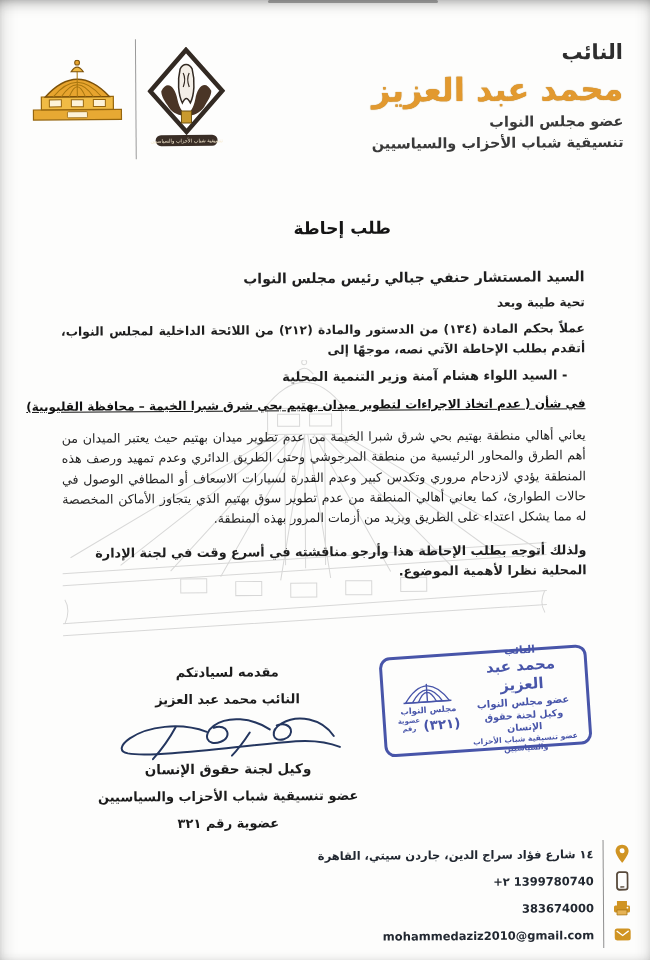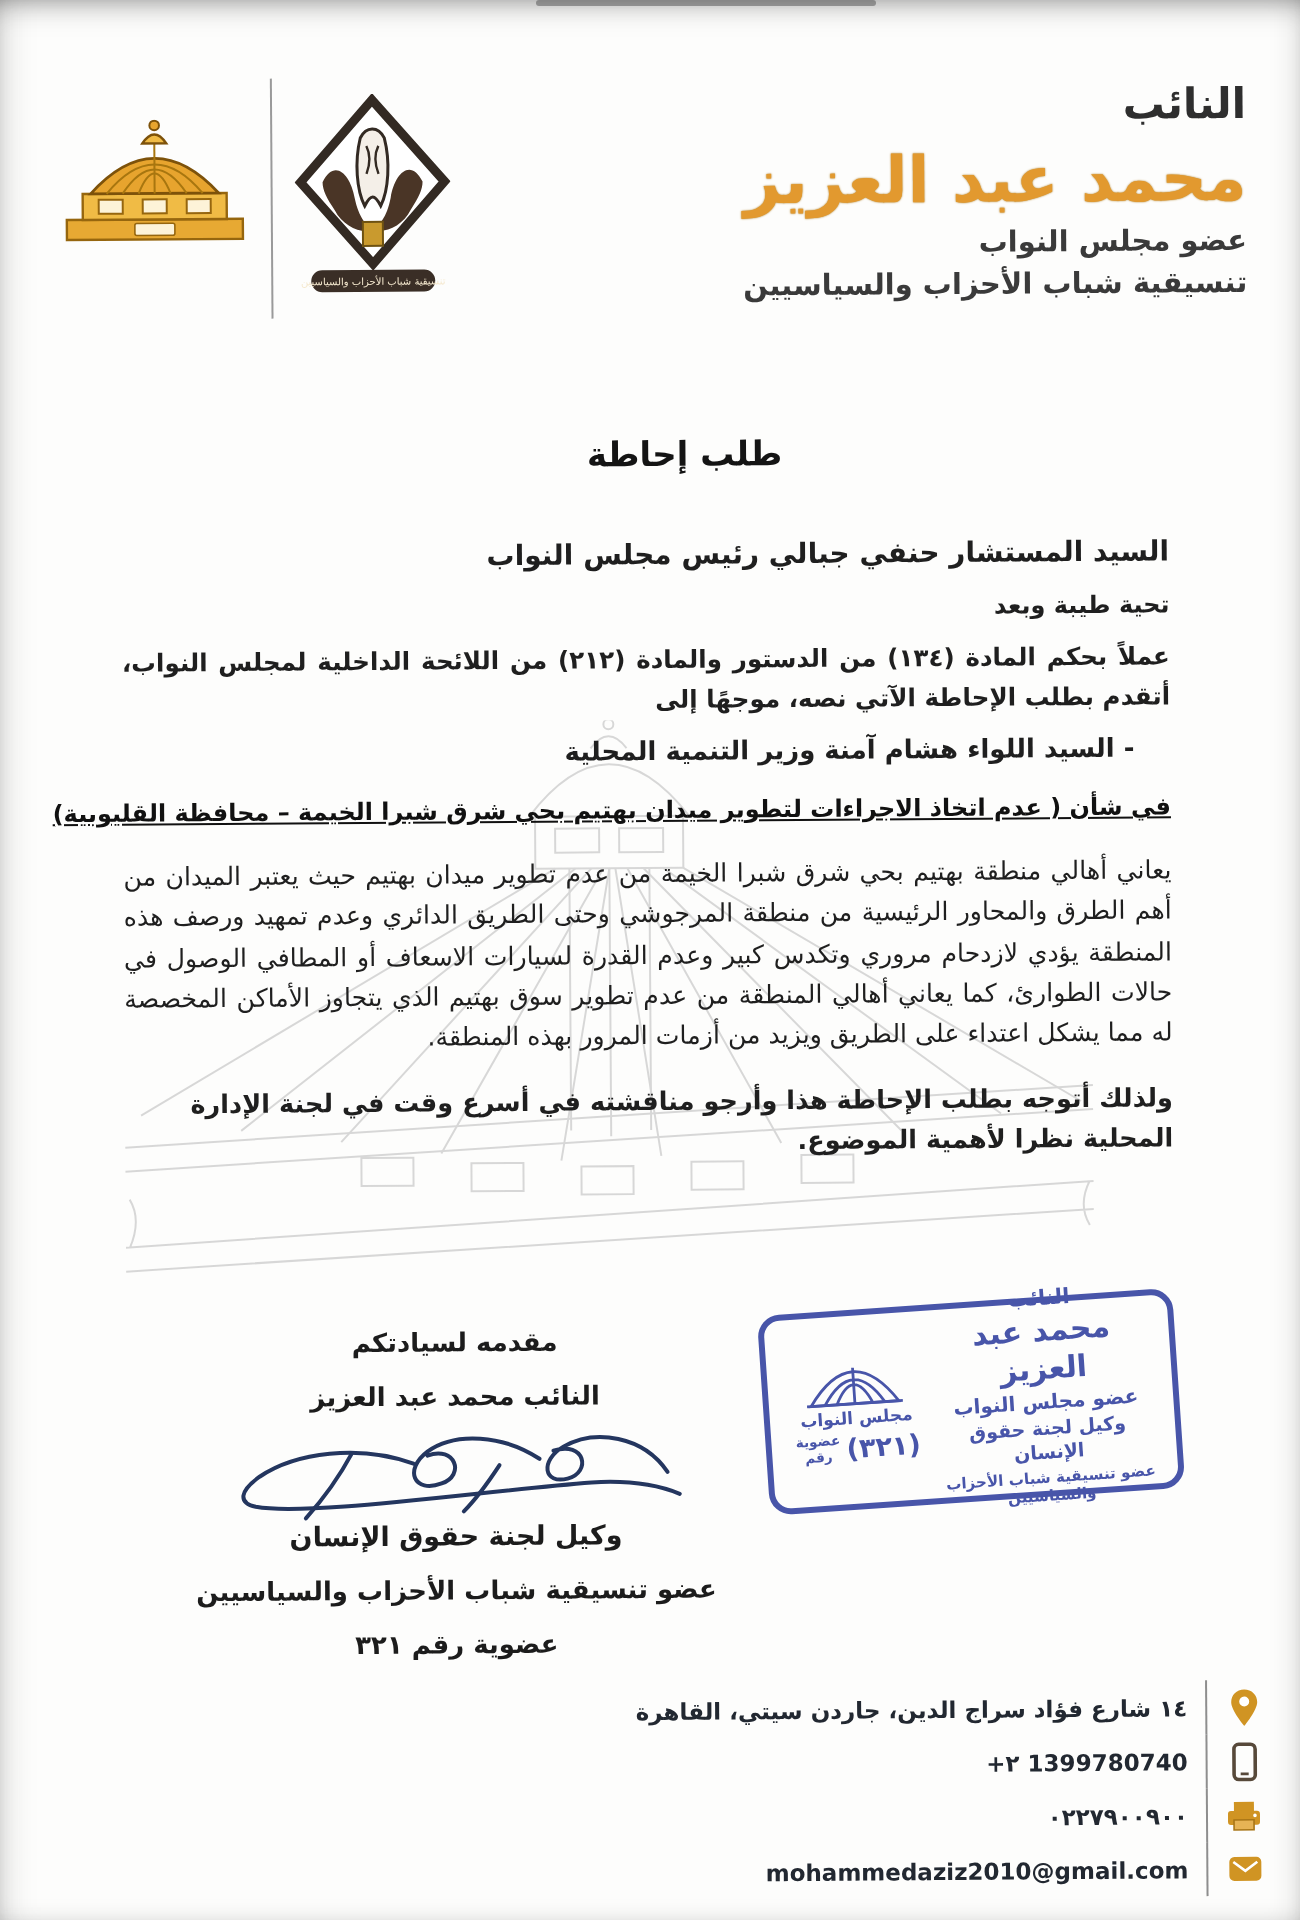--- a/index.html
+++ b/index.html
@@ -216,21 +216,21 @@
         <span class="ftext latin">+٢ 1399780740</span>
         <span class="fsep"></span>
         <span class="ficon">
           <svg width="13" height="20" viewBox="0 0 13 20">
             <rect x="1.2" y="1.2" width="10.6" height="17.6" rx="2.4" fill="none" stroke="#57493a" stroke-width="1.8"></rect>
             <line x1="4.5" y1="16" x2="8.5" y2="16" stroke="#57493a" stroke-width="1.4"></line>
           </svg>
         </span>
       </div>
       <div class="frow">
-        <span class="ftext latin">٠٢٢٧٩٠٠٩٠٠</span>
+        <span class="ftext latin">383674000</span>
         <span class="fsep"></span>
         <span class="ficon">
           <svg width="18" height="16" viewBox="0 0 18 16">
             <rect x="4" y="1" width="10" height="5" fill="#d09423"></rect>
             <rect x="1" y="5.5" width="16" height="7" rx="1.5" fill="#d09423"></rect>
             <rect x="4" y="10" width="10" height="5" fill="#e6b355" stroke="#a87516" stroke-width="0.8"></rect>
             <circle cx="14.5" cy="7.8" r="0.9" fill="#fff"></circle>
           </svg>
         </span>
       </div>

